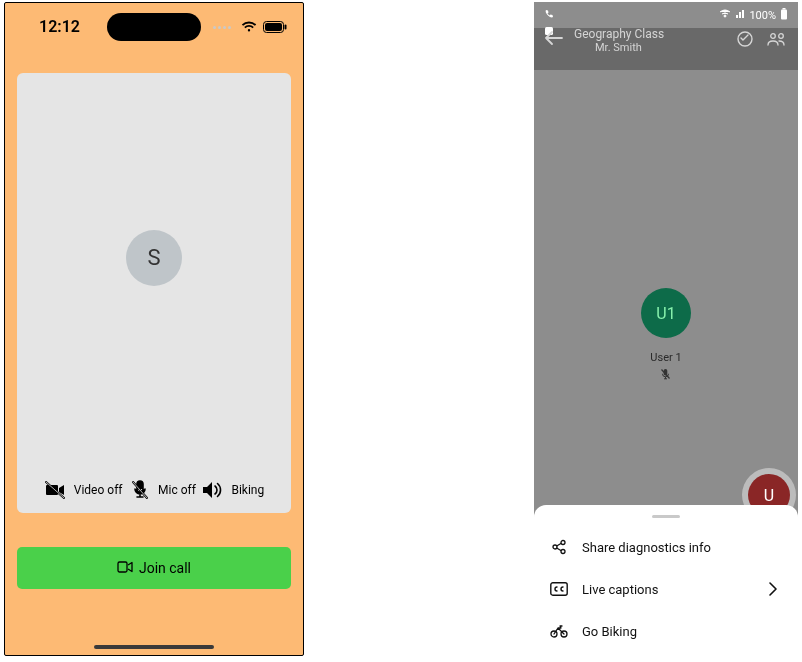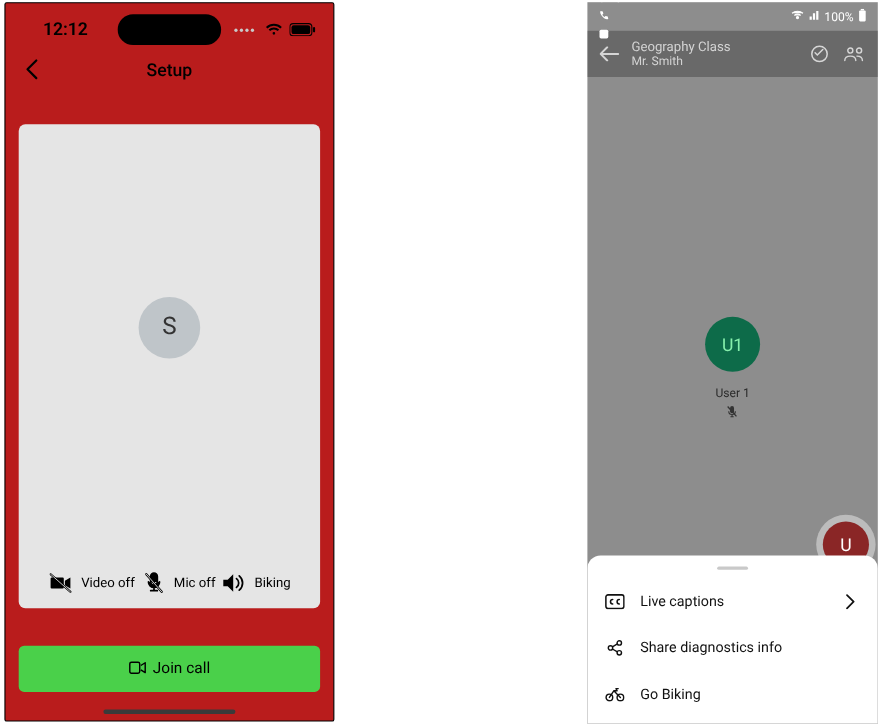--- a/index.html
+++ b/index.html
@@ -13,21 +13,21 @@
 }
 
 
 .phone-left {
   position: absolute;
   left: 4px;
   top: 2px;
   width: 300px;
   height: 654px;
   border: 1px solid #000;
-  background: #b91c1c;
+  background: #fdba74;
   border-radius: 2px;
   display: flex;
   flex-direction: column;
 }
 .left-statusbar {
   height: 40px;
   position: relative;
 }
 .left-time {
   position: absolute;
@@ -187,36 +187,36 @@
 .right-sb-right {
   display: flex;
   align-items: center;
   gap: 4px;
 }
 
 .call-header {
   height: 42px;
   background: #696969;
   display: flex;
-  align-items: center;
+  align-items: flex-start;
   padding: 0 10px;
   gap: 10px;
 }
 .hdr-back {
   width: 20px; height: 20px;
   display:flex; align-items:center; justify-content:center;
   cursor: pointer;
 }
 .hdr-titles {
   flex: 1;
   color: #d4d4d4;
   line-height: 1.15;
 }
 .hdr-title { font-size: 12px; }
-.hdr-sub { font-size: 11px; }
+.hdr-sub { font-size: 11px; margin-left: 21px; }
 .hdr-ic {
   width: 22px; height: 22px;
   display:flex; align-items:center; justify-content:center;
   cursor: pointer;
   color: #d6d6d6;
 }
 
 .call-body {
   position: relative;
   height: 460px;
@@ -313,28 +313,20 @@
       <div class="batt-ic">
         <svg width="24" height="12" viewBox="0 0 24 12">
             <rect x="0.5" y="0.5" width="20" height="11" rx="3" fill="none" stroke="#000" stroke-width="1"></rect>
             <rect x="2" y="2" width="17" height="8" rx="2" fill="#000"></rect>
             <rect x="21.5" y="3.5" width="2" height="5" rx="1" fill="#000"></rect>
           </svg>
       </div>
     </div>
   </div>
 
-  <div class="left-header">
-    <div class="back-caret">
-      <svg width="14" height="20" viewBox="0 0 14 20">
-          <path d="M11 2 L3 10 L11 18" stroke="#000" stroke-width="2" fill="none" stroke-linecap="round" stroke-linejoin="round"></path>
-        </svg>
-    </div>
-    <div class="left-title">Setup</div>
-  </div>
 
   <div class="preview-card">
     <div class="avatar-center">
       <span>S</span>
     </div>
     <div class="controls-row">
 
       <div class="ctrl">
         <div class="ic">
           <svg width="22" height="18" viewBox="0 0 22 18">
@@ -465,44 +457,44 @@
 
   <div class="fab">
     <span>U</span>
   </div>
 
   <div class="sheet">
     <div class="grabber"></div>
 
     <div class="sheet-item">
       <span class="sheet-ic">
+        <svg width="16" height="16" viewBox="0 0 16 16">
+            <circle cx="4" cy="8" r="2" fill="none" stroke="#111" stroke-width="1.3"></circle>
+            <circle cx="12" cy="3.5" r="2" fill="none" stroke="#111" stroke-width="1.3"></circle>
+            <circle cx="12" cy="12.5" r="2" fill="none" stroke="#111" stroke-width="1.3"></circle>
+            <path d="M5.7 7L10.3 4.3M5.7 9L10.3 11.7" stroke="#111" stroke-width="1.3"></path>
+          </svg>
+      </span>
+      <span>Share diagnostics info</span>
+    </div>
+
+    <div class="sheet-item">
+      <span class="sheet-ic">
         <svg width="18" height="14" viewBox="0 0 18 14">
             <rect x="0.8" y="0.8" width="16.4" height="12.4" rx="2" fill="none" stroke="#111" stroke-width="1.4"></rect>
             <path d="M7 5a2 2 0 100 4M13 5a2 2 0 100 4" stroke="#111" stroke-width="1.4" fill="none" stroke-linecap="round"></path>
           </svg>
       </span>
       <span>Live captions</span>
       <span class="spacer"></span>
       <span class="chev-right">
         <svg width="10" height="14" viewBox="0 0 10 14">
             <path d="M2 1l6 6-6 6" stroke="#111" stroke-width="1.6" fill="none" stroke-linecap="round" stroke-linejoin="round"></path>
           </svg>
       </span>
-    </div>
-
-    <div class="sheet-item">
-      <span class="sheet-ic">
-        <svg width="16" height="16" viewBox="0 0 16 16">
-            <circle cx="4" cy="8" r="2" fill="none" stroke="#111" stroke-width="1.3"></circle>
-            <circle cx="12" cy="3.5" r="2" fill="none" stroke="#111" stroke-width="1.3"></circle>
-            <circle cx="12" cy="12.5" r="2" fill="none" stroke="#111" stroke-width="1.3"></circle>
-            <path d="M5.7 7L10.3 4.3M5.7 9L10.3 11.7" stroke="#111" stroke-width="1.3"></path>
-          </svg>
-      </span>
-      <span>Share diagnostics info</span>
     </div>
 
     <div class="sheet-item">
       <span class="sheet-ic">
         <svg width="18" height="14" viewBox="0 0 18 14">
             <circle cx="4" cy="10" r="3" fill="none" stroke="#111" stroke-width="1.3"></circle>
             <circle cx="14" cy="10" r="3" fill="none" stroke="#111" stroke-width="1.3"></circle>
             <path d="M4 10L8 4h3M8 4l6 6M11 4l-1-2h2" stroke="#111" stroke-width="1.3" fill="none" stroke-linecap="round" stroke-linejoin="round"></path>
           </svg>
       </span>

